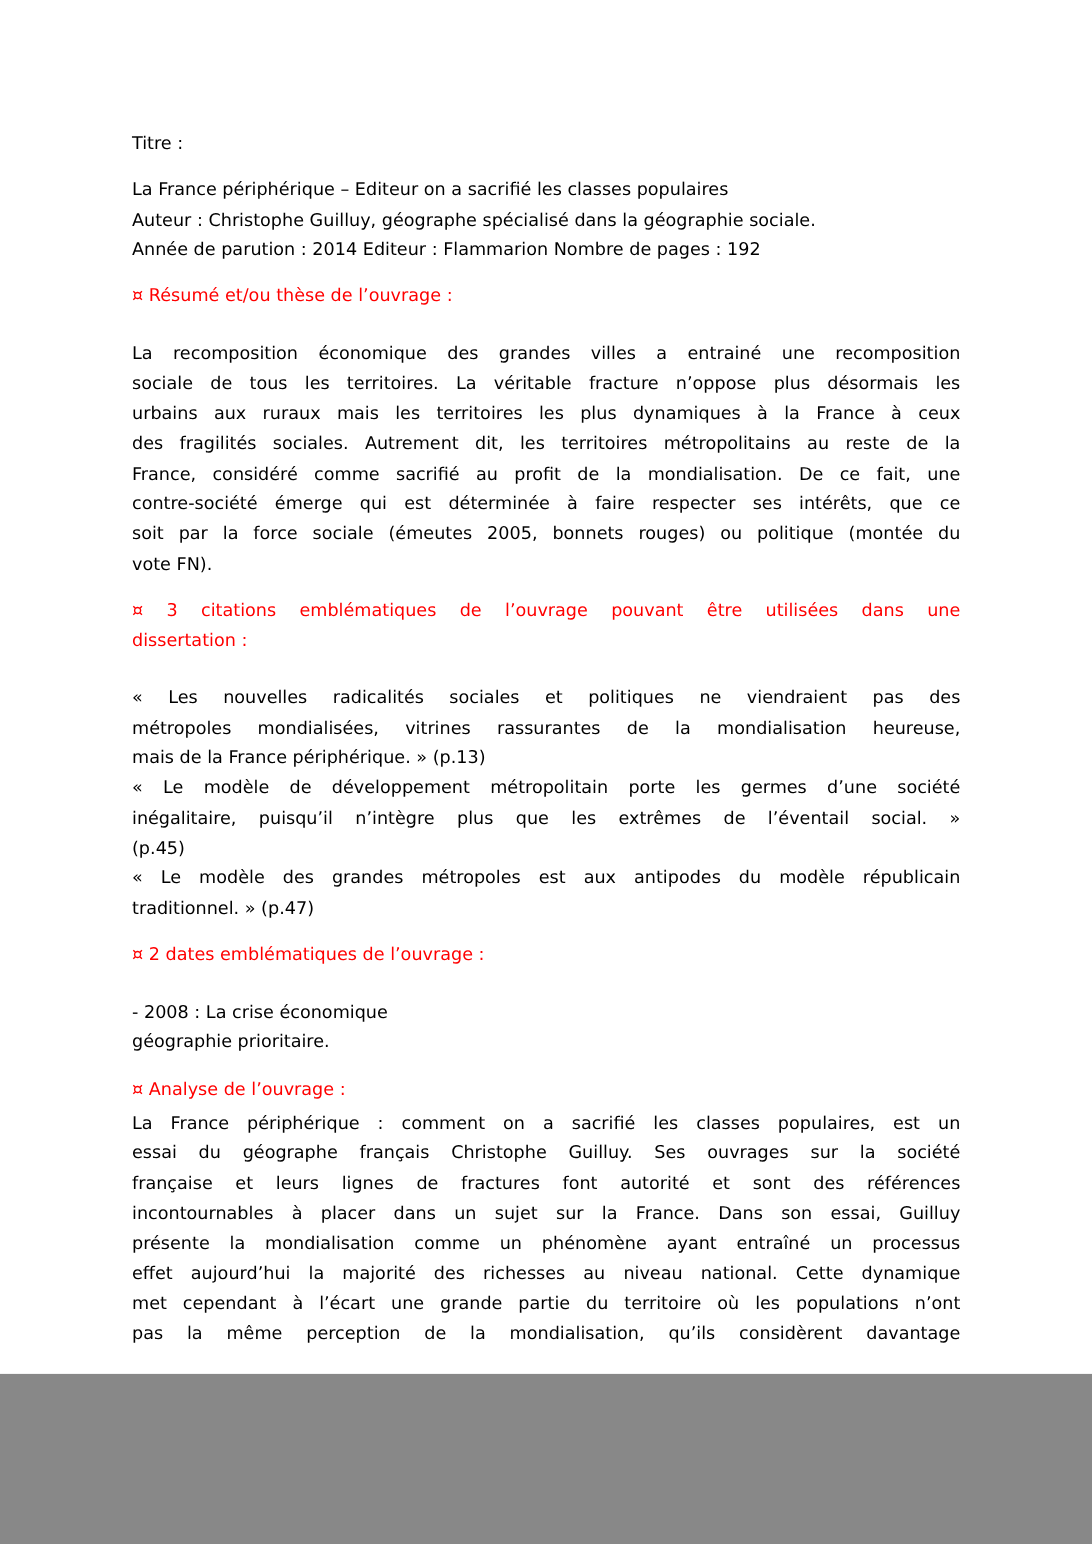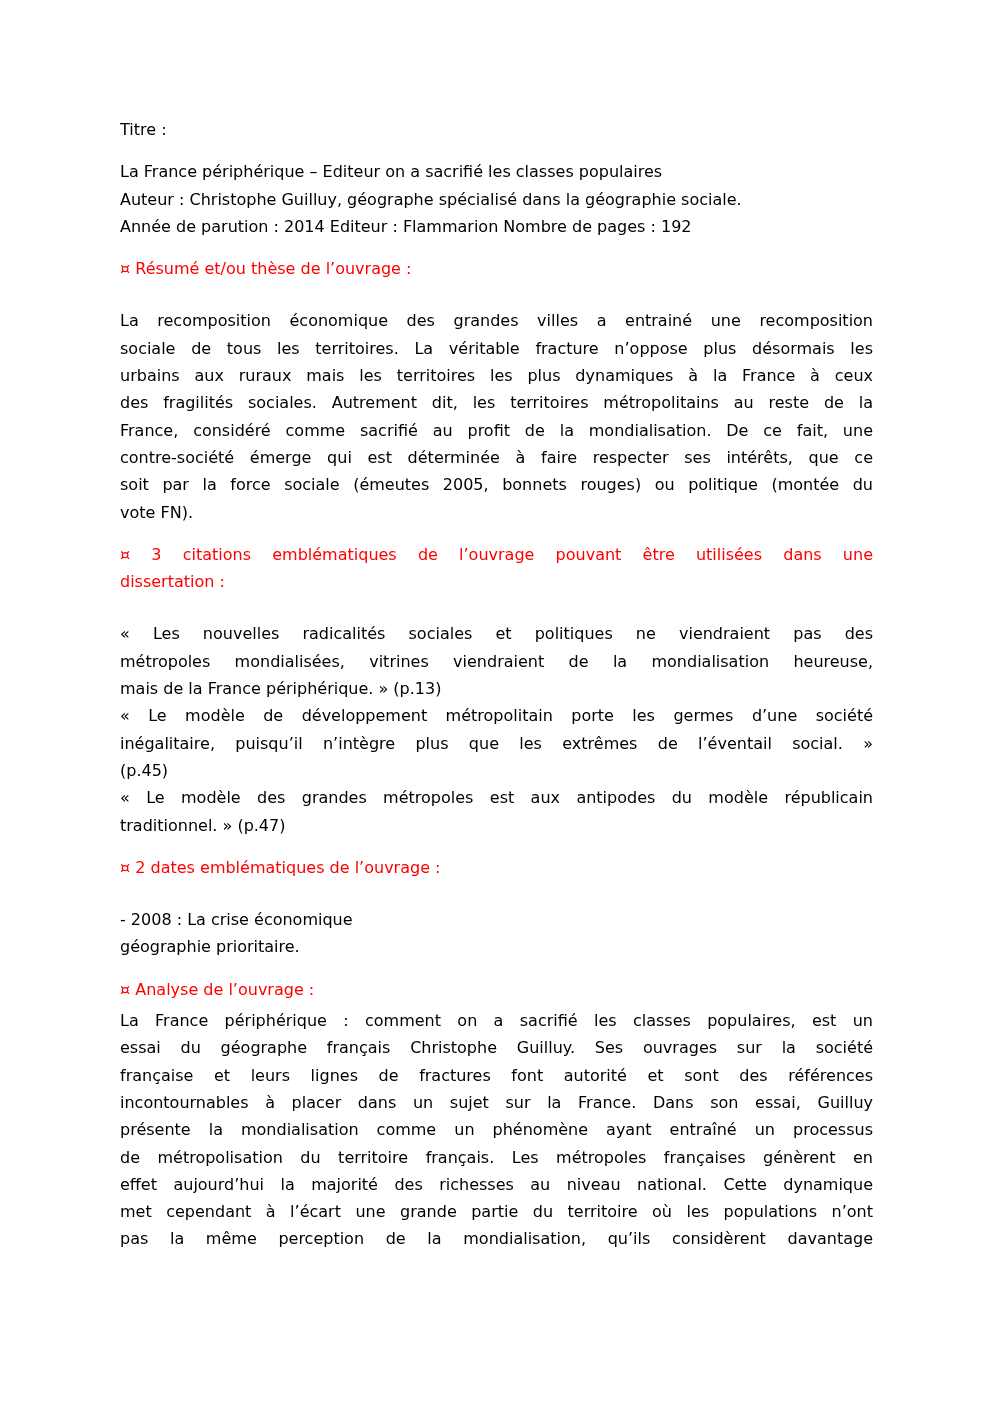--- a/index.html
+++ b/index.html
@@ -1,21 +1,21 @@
 <!DOCTYPE html>
 <html lang="fr" style="--accent: #ff0000; --ink: #000000; --paper: #ffffff;"><head>
 <meta charset="utf-8">
 <style>
   :root { --accent: #ff0000; --ink: #000000; --paper: #ffffff; }
   * { box-sizing: border-box; }
   html, body { margin: 0; padding: 0; background: #888; }
   .page {
     position: relative;
     width: 993px;
-    height: 1404px;
+    height: 1249px;
     margin: 0 auto;
     background: var(--paper);
     color: var(--ink);
     font-family: "DejaVu Sans", "Liberation Sans", sans-serif;
     font-size: 16px;
     line-height: 27.3px;
     padding: 116px 120px 0 120px;
     overflow: hidden;
   }
   .block { margin-bottom: 15px; }
@@ -48,21 +48,21 @@
       <div class="line stretch">contre-société émerge qui est déterminée à faire respecter ses intérêts, que ce</div>
       <div class="line stretch">soit par la force sociale (émeutes 2005, bonnets rouges) ou politique (montée du</div>
       <div class="line">vote FN).</div>
     </div>
     <div class="block heading">
       <div class="line stretch">¤ 3 citations emblématiques de l’ouvrage pouvant être utilisées dans une</div>
       <div class="line">dissertation :</div>
     </div>
     <div class="block para">
       <div class="line stretch">« Les nouvelles radicalités sociales et politiques ne viendraient pas des</div>
-      <div class="line stretch">métropoles mondialisées, vitrines viendraient de la mondialisation heureuse,</div>
+      <div class="line stretch">métropoles mondialisées, vitrines rassurantes de la mondialisation heureuse,</div>
       <div class="line">mais de la France périphérique. » (p.13)</div>
       <div class="line stretch">« Le modèle de développement métropolitain porte les germes d’une société</div>
       <div class="line stretch">inégalitaire, puisqu’il n’intègre plus que les extrêmes de l’éventail social. »</div>
       <div class="line">(p.45)</div>
       <div class="line stretch">« Le modèle des grandes métropoles est aux antipodes du modèle républicain</div>
       <div class="line">traditionnel. » (p.47)</div>
     </div>
     <div class="block heading">
       <div class="line">¤ 2 dates emblématiques de l’ouvrage :</div>
     </div>
@@ -72,18 +72,17 @@
     </div>
     <div class="block heading tight">
       <div class="line">¤ Analyse de l’ouvrage :</div>
     </div>
     <div class="block para">
       <div class="line stretch">La France périphérique : comment on a sacrifié les classes populaires, est un</div>
       <div class="line stretch">essai du géographe français Christophe Guilluy. Ses ouvrages sur la société</div>
       <div class="line stretch">française et leurs lignes de fractures font autorité et sont des références</div>
       <div class="line stretch">incontournables à placer dans un sujet sur la France. Dans son essai, Guilluy</div>
       <div class="line stretch">présente la mondialisation comme un phénomène ayant entraîné un processus</div>
-      <div class="line stretch">de métropolisation du territoire français. Les métropoles françaises génèrent en</div>
       <div class="line stretch">effet aujourd’hui la majorité des richesses au niveau national. Cette dynamique</div>
       <div class="line stretch">met cependant à l’écart une grande partie du territoire où les populations n’ont</div>
       <div class="line stretch">pas la même perception de la mondialisation, qu’ils considèrent davantage</div>
     </div>
   </div>
 
 </body></html>

